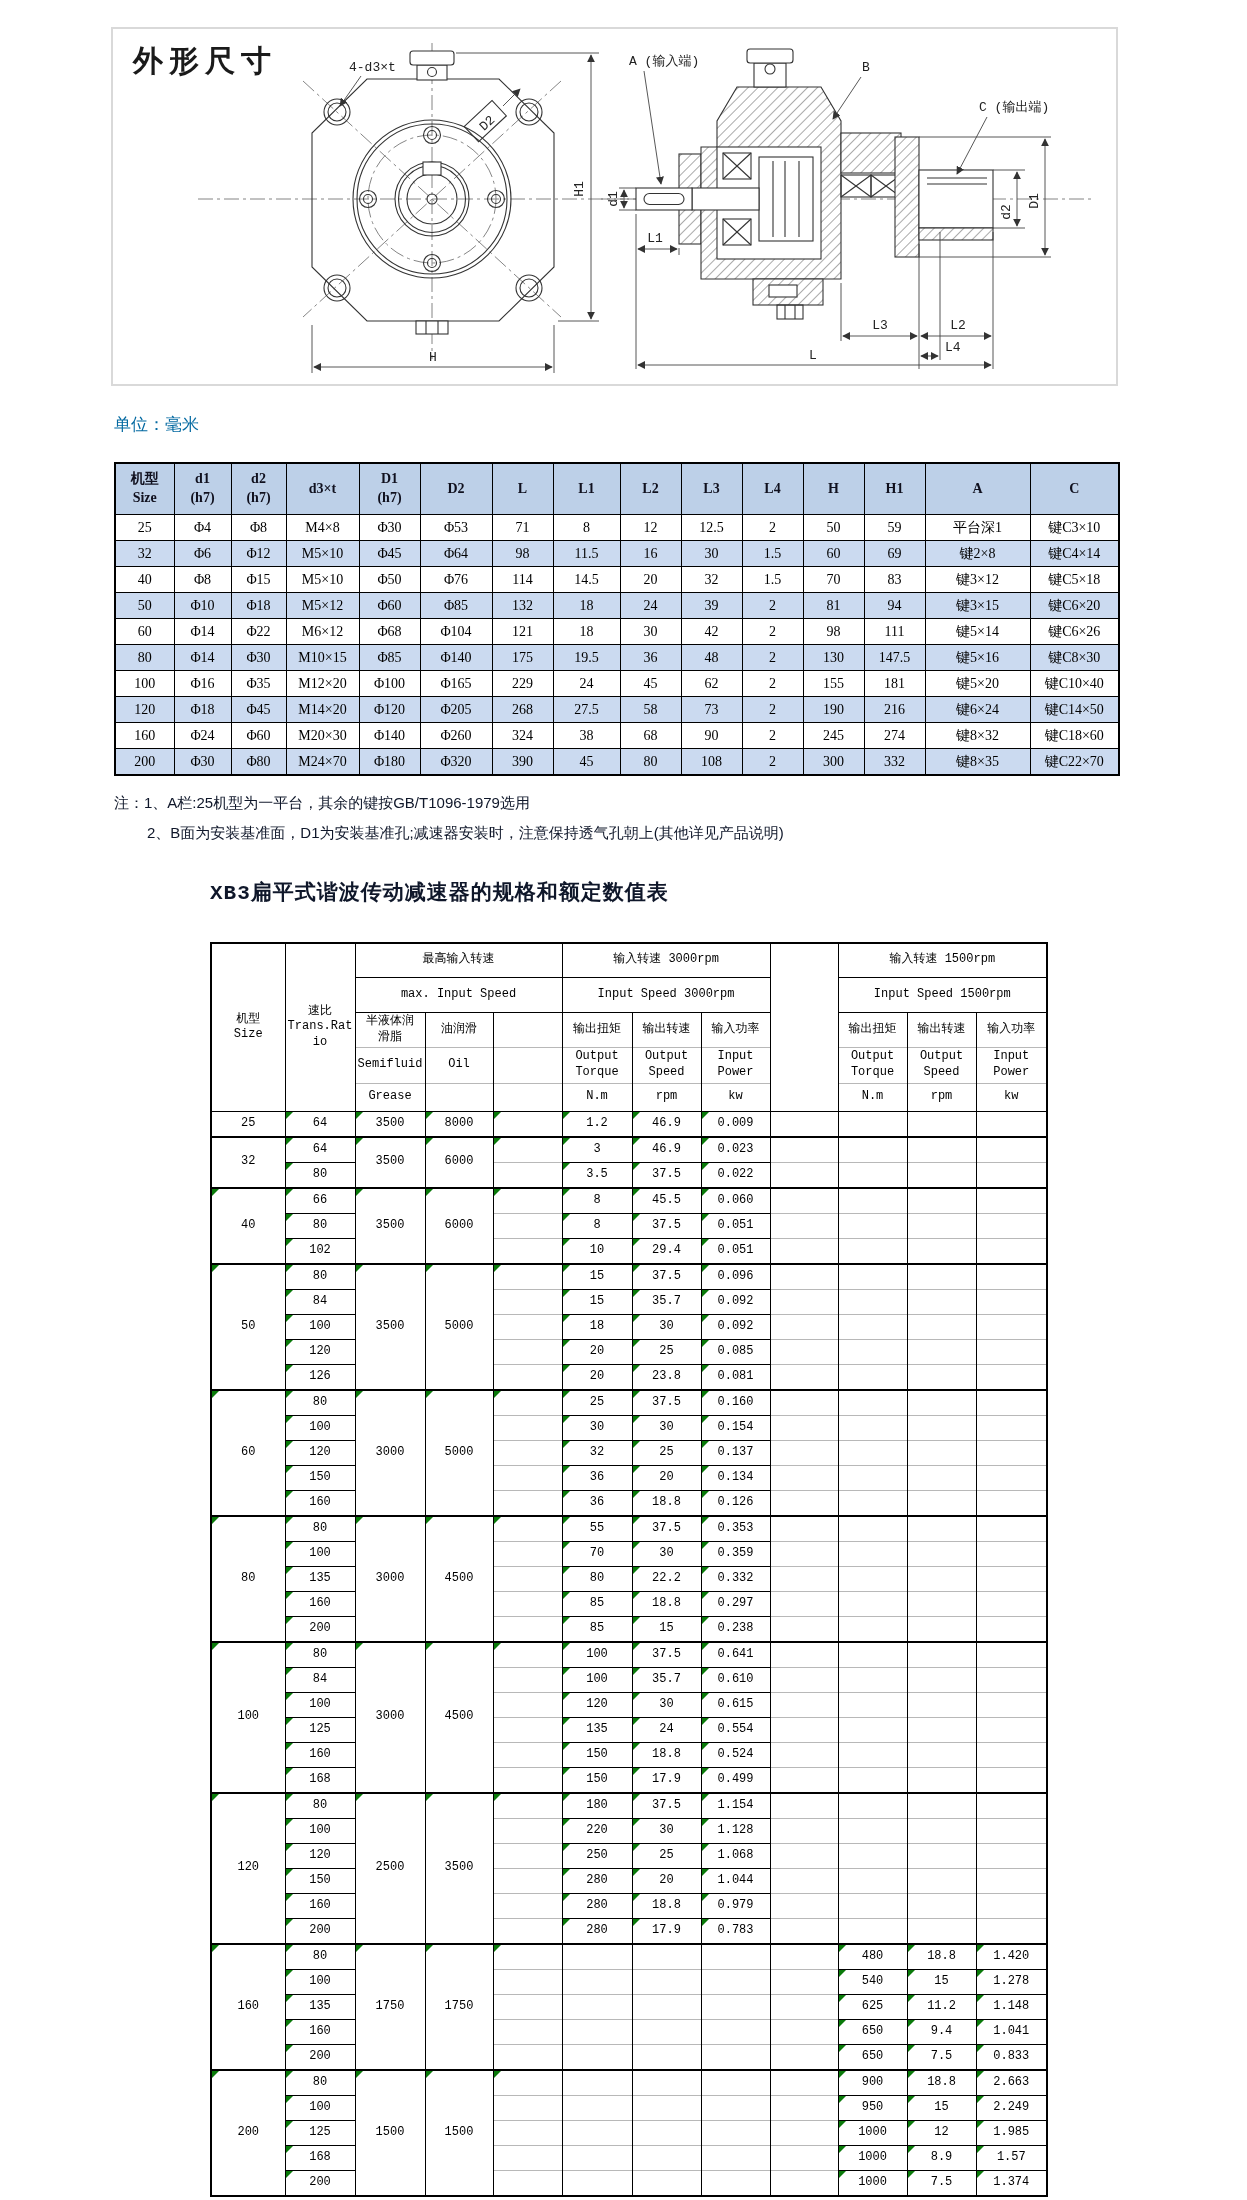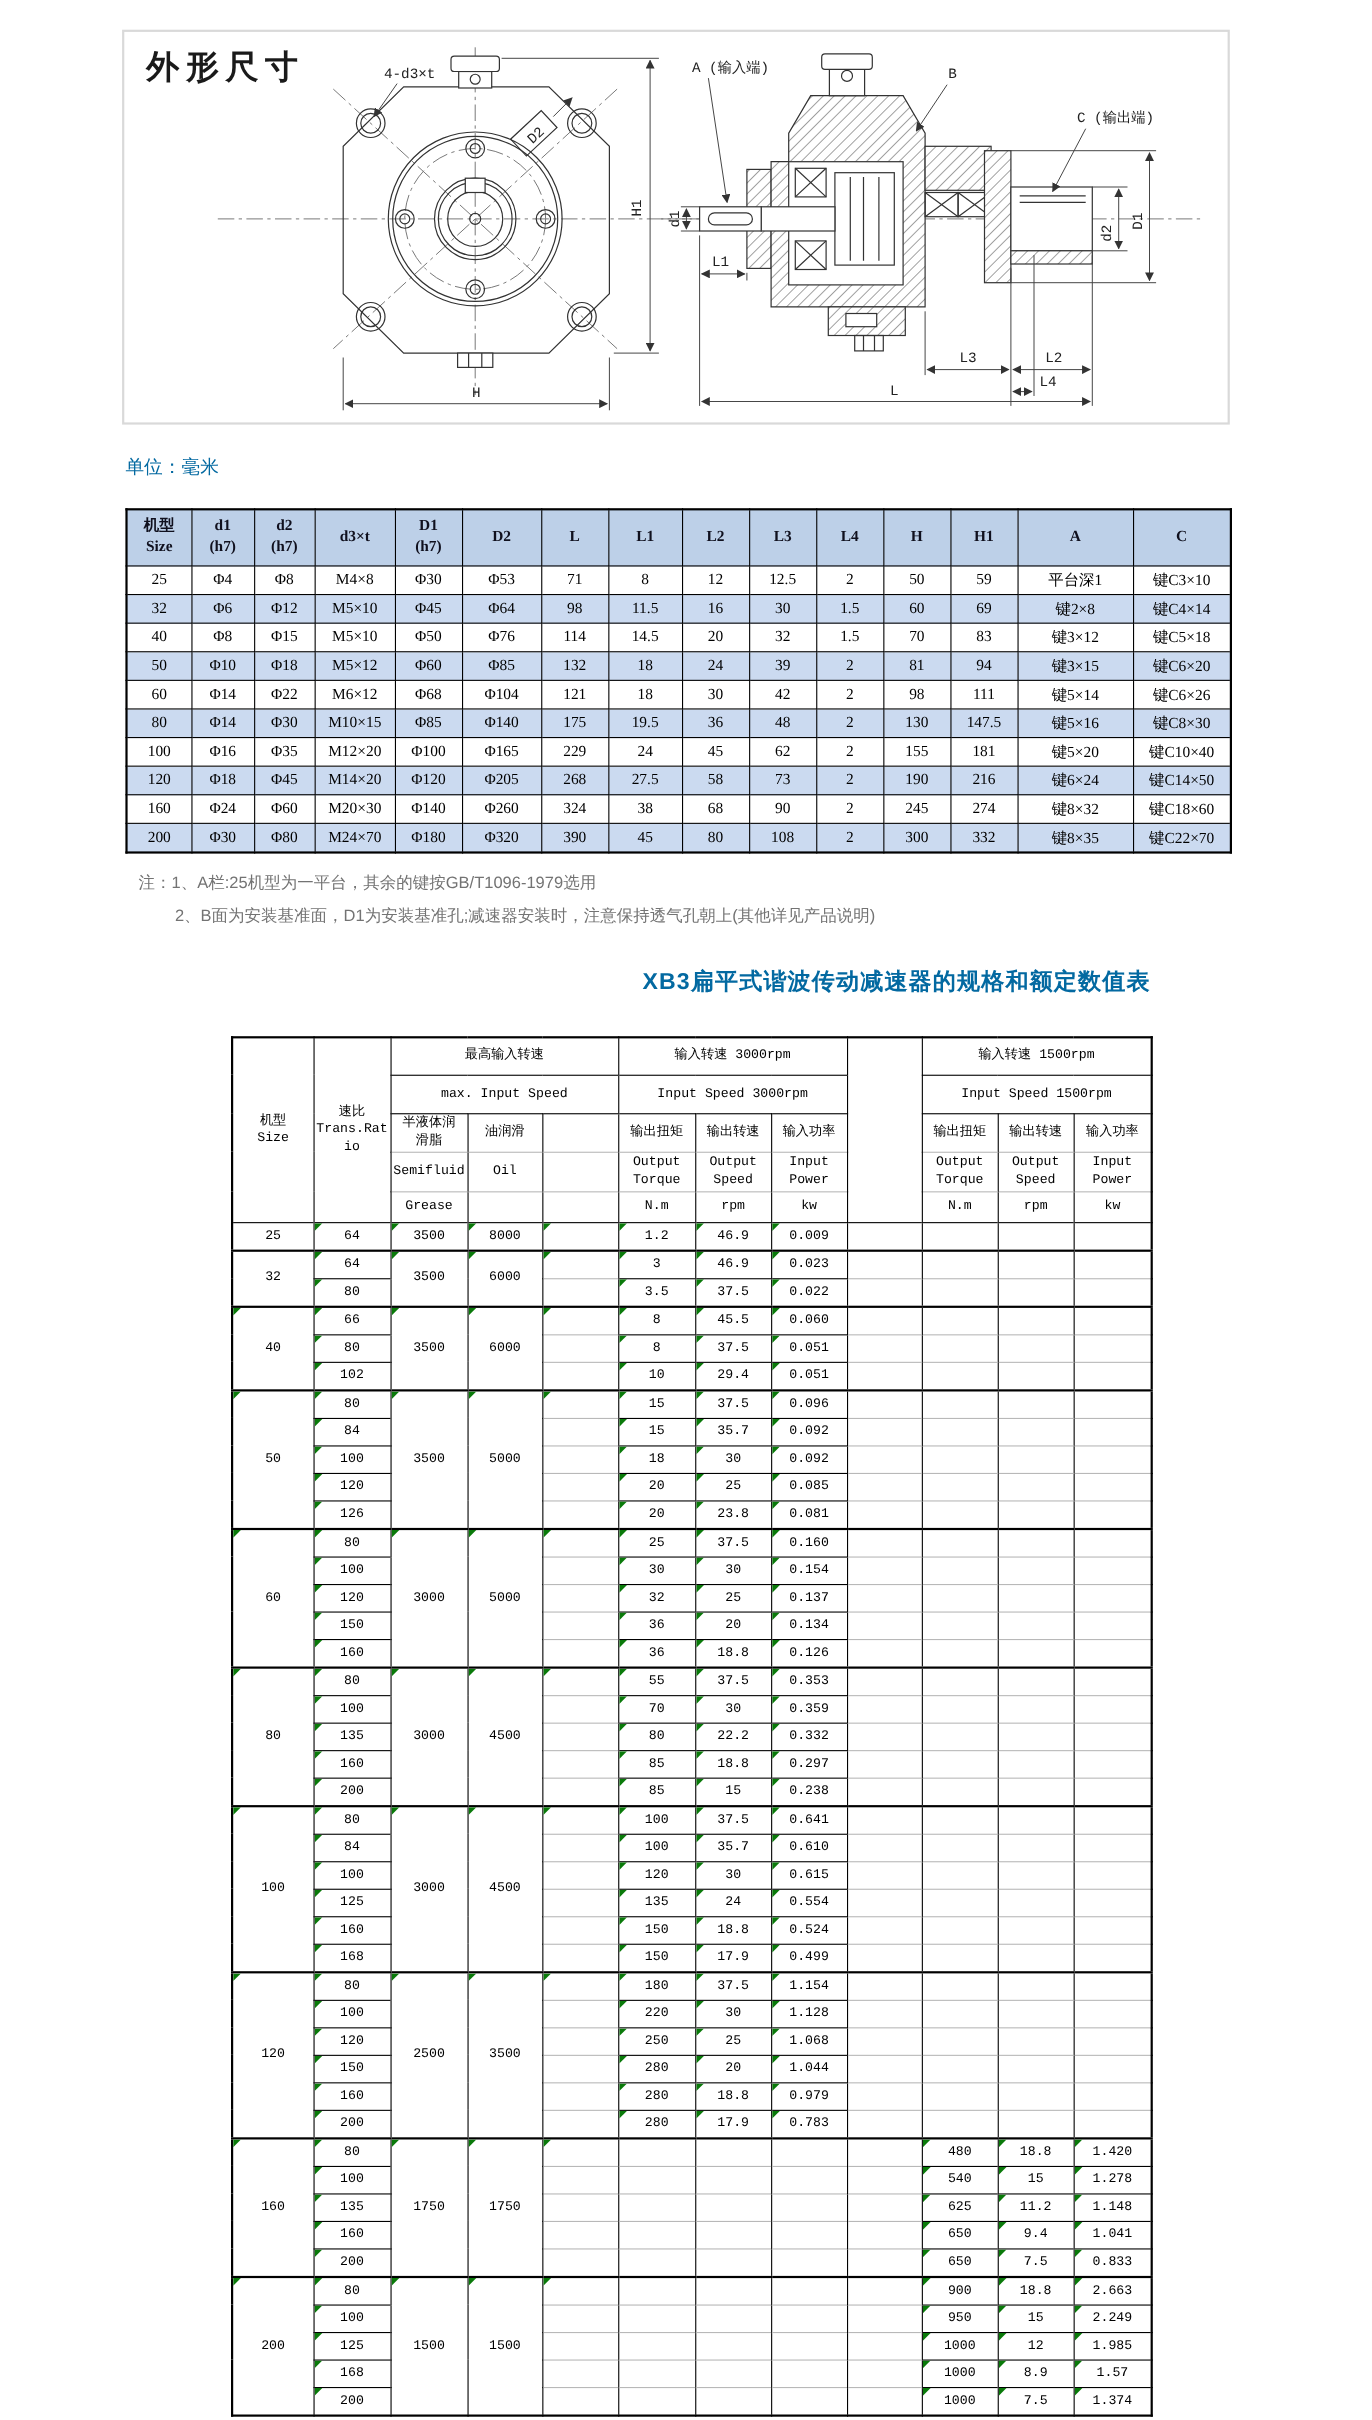--- a/index.html
+++ b/index.html
@@ -23,26 +23,26 @@
   
   table.dimt{position:absolute;left:114px;top:462px;width:1004px;border-collapse:collapse;
              table-layout:fixed;text-align:center;font-family:"Liberation Serif","DejaVu Serif",serif;
              border:2px solid #000;}
   table.dimt th{background:#bdd0e8;font-weight:bold;font-size:14px;color:#10101e;height:50px;
                 border:1px solid #000;padding:0;line-height:1.35;}
   table.dimt td{font-size:14px;height:25px;border:1px solid #000;padding:0;color:#000;}
   table.dimt tr.alt td{background:#cbdaf0;}
 
   
-  .notes{position:absolute;left:126px;top:788px;font-size:15px;line-height:30px;color:#737373;}
+  .notes{position:absolute;left:114px;top:788px;font-size:15px;line-height:30px;color:#0f172a;}
   .notes .n2{margin-left:33px;}
 
   
-  .stitle{position:absolute;left:210px;top:878px;width:836px;text-align:right;
-          font-size:21px;font-weight:700;letter-spacing:1px;color:#0369a1;}
+  .stitle{position:absolute;left:210px;top:878px;width:836px;text-align:left;
+          font-size:21px;font-weight:700;letter-spacing:1px;color:#0f172a;font-family:Liberation Mono, monospace;}
 
   
   table.spec{position:absolute;left:210px;top:942px;width:836px;border-collapse:collapse;table-layout:fixed;
              font-family:"Liberation Mono","DejaVu Sans Mono",monospace;font-size:12px;text-align:center;
              border:2px solid #000;color:#000;}
   table.spec th,table.spec td{border-left:1px solid #000;border-right:1px solid #000;padding:0;
              font-weight:normal;overflow:hidden;position:relative;line-height:1.3;}
   table.spec tr.h1{height:34px;} table.spec tr.h2{height:35px;}
   table.spec tr.h3{height:35px;} table.spec tr.h4{height:36px;} table.spec tr.h5{height:28px;}
   table.spec tr.h2 th,table.spec tr.h3 th{border-top:1px solid #000;}

